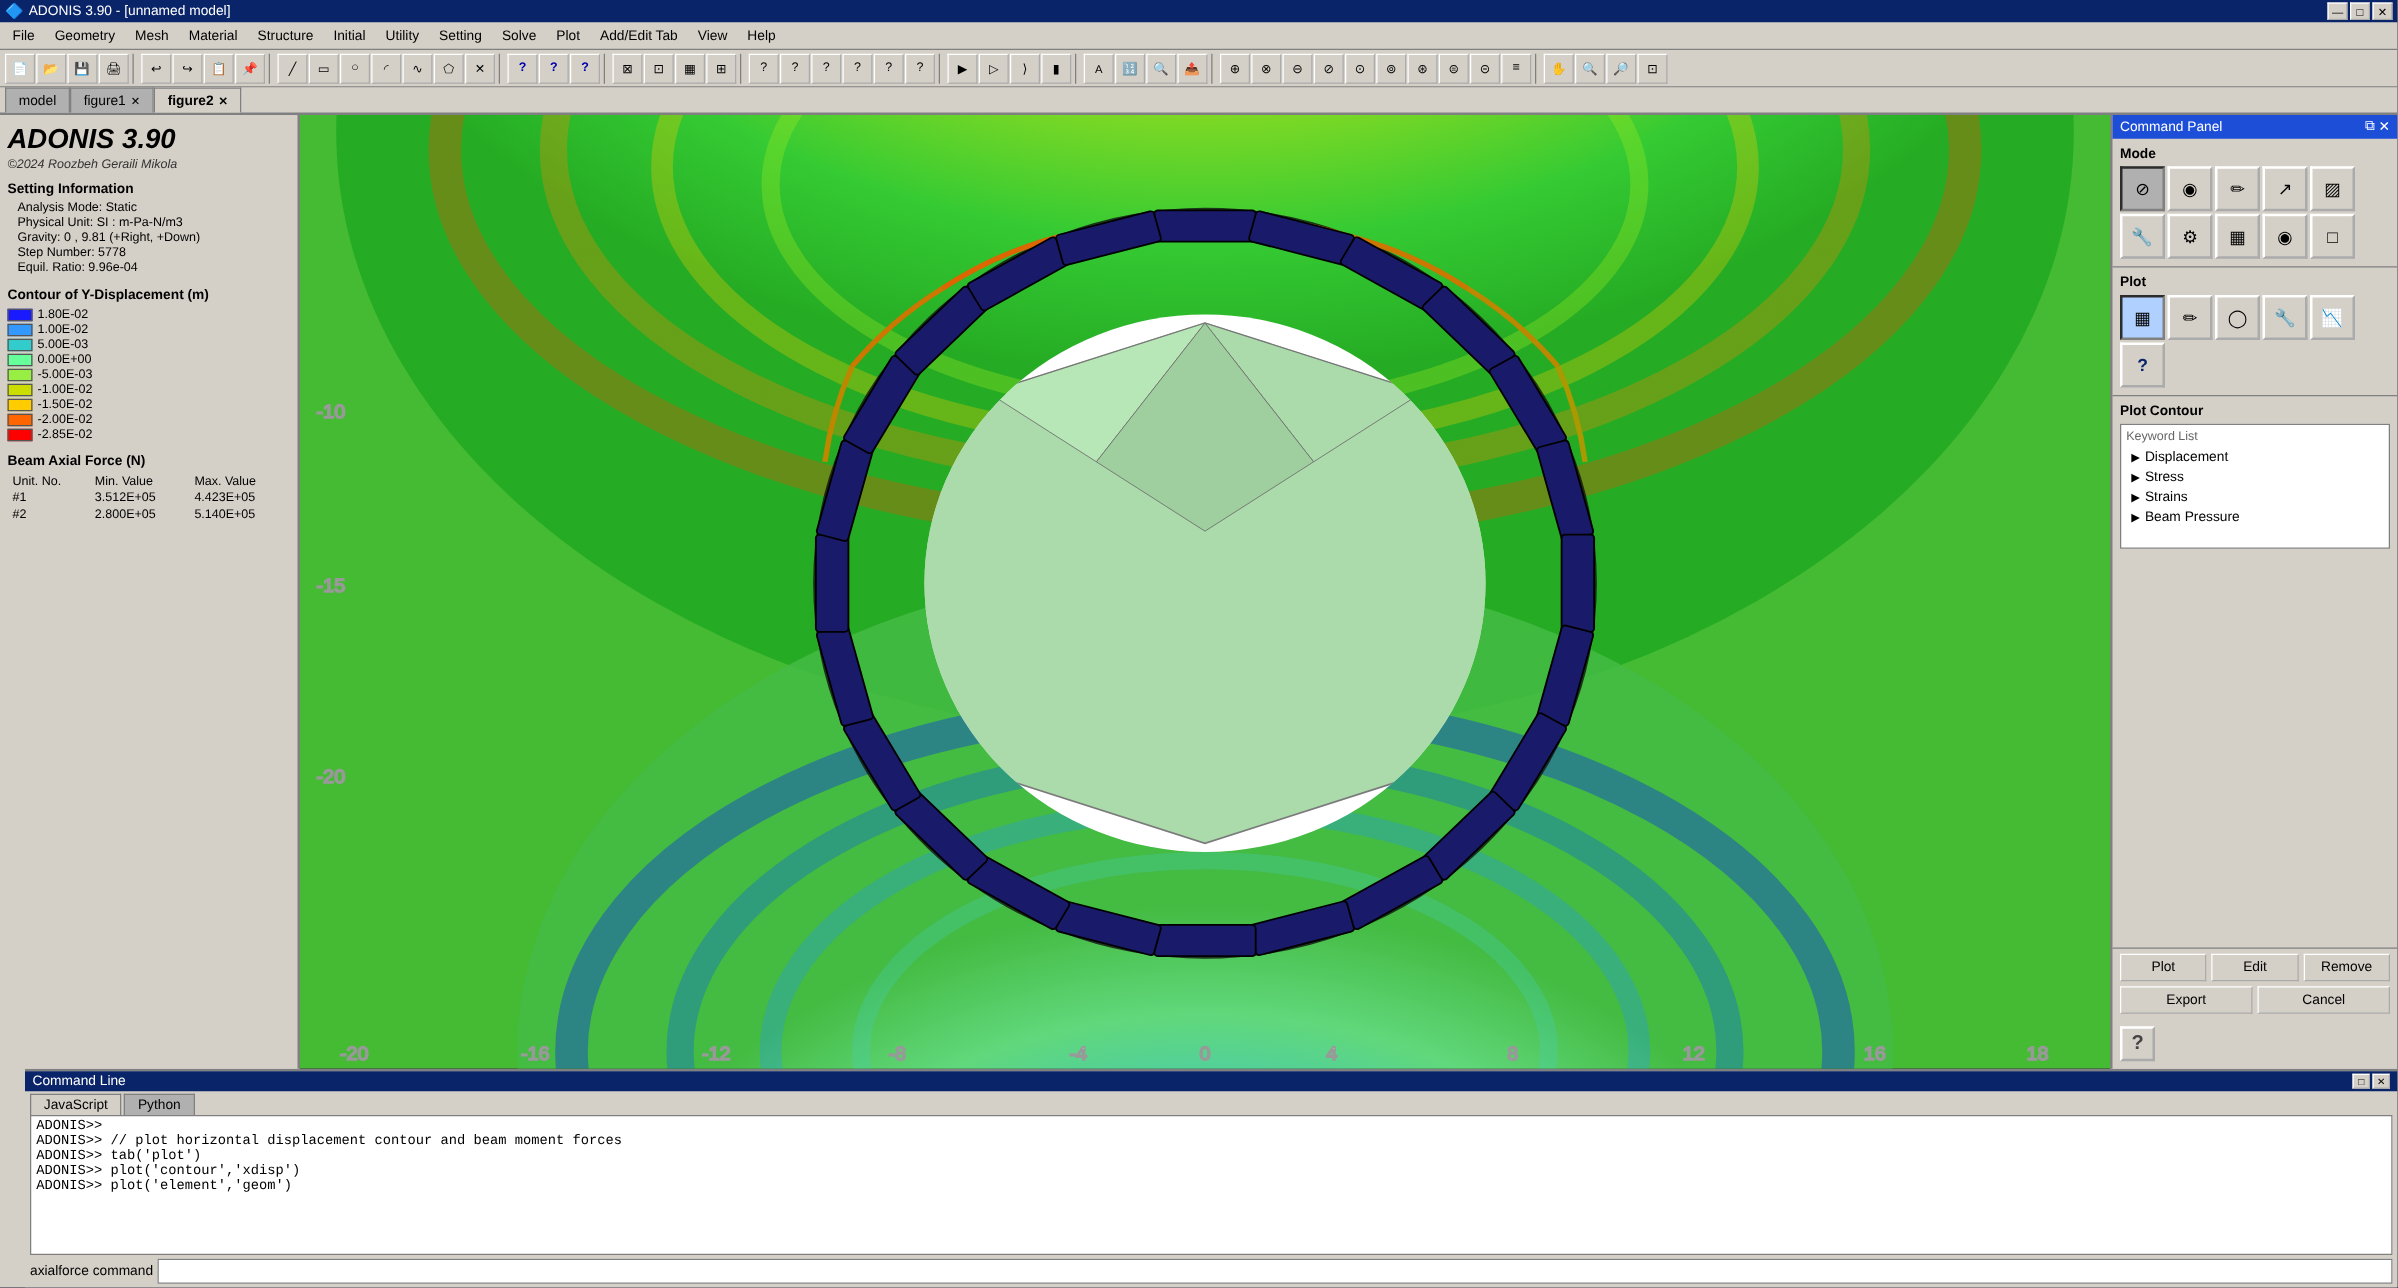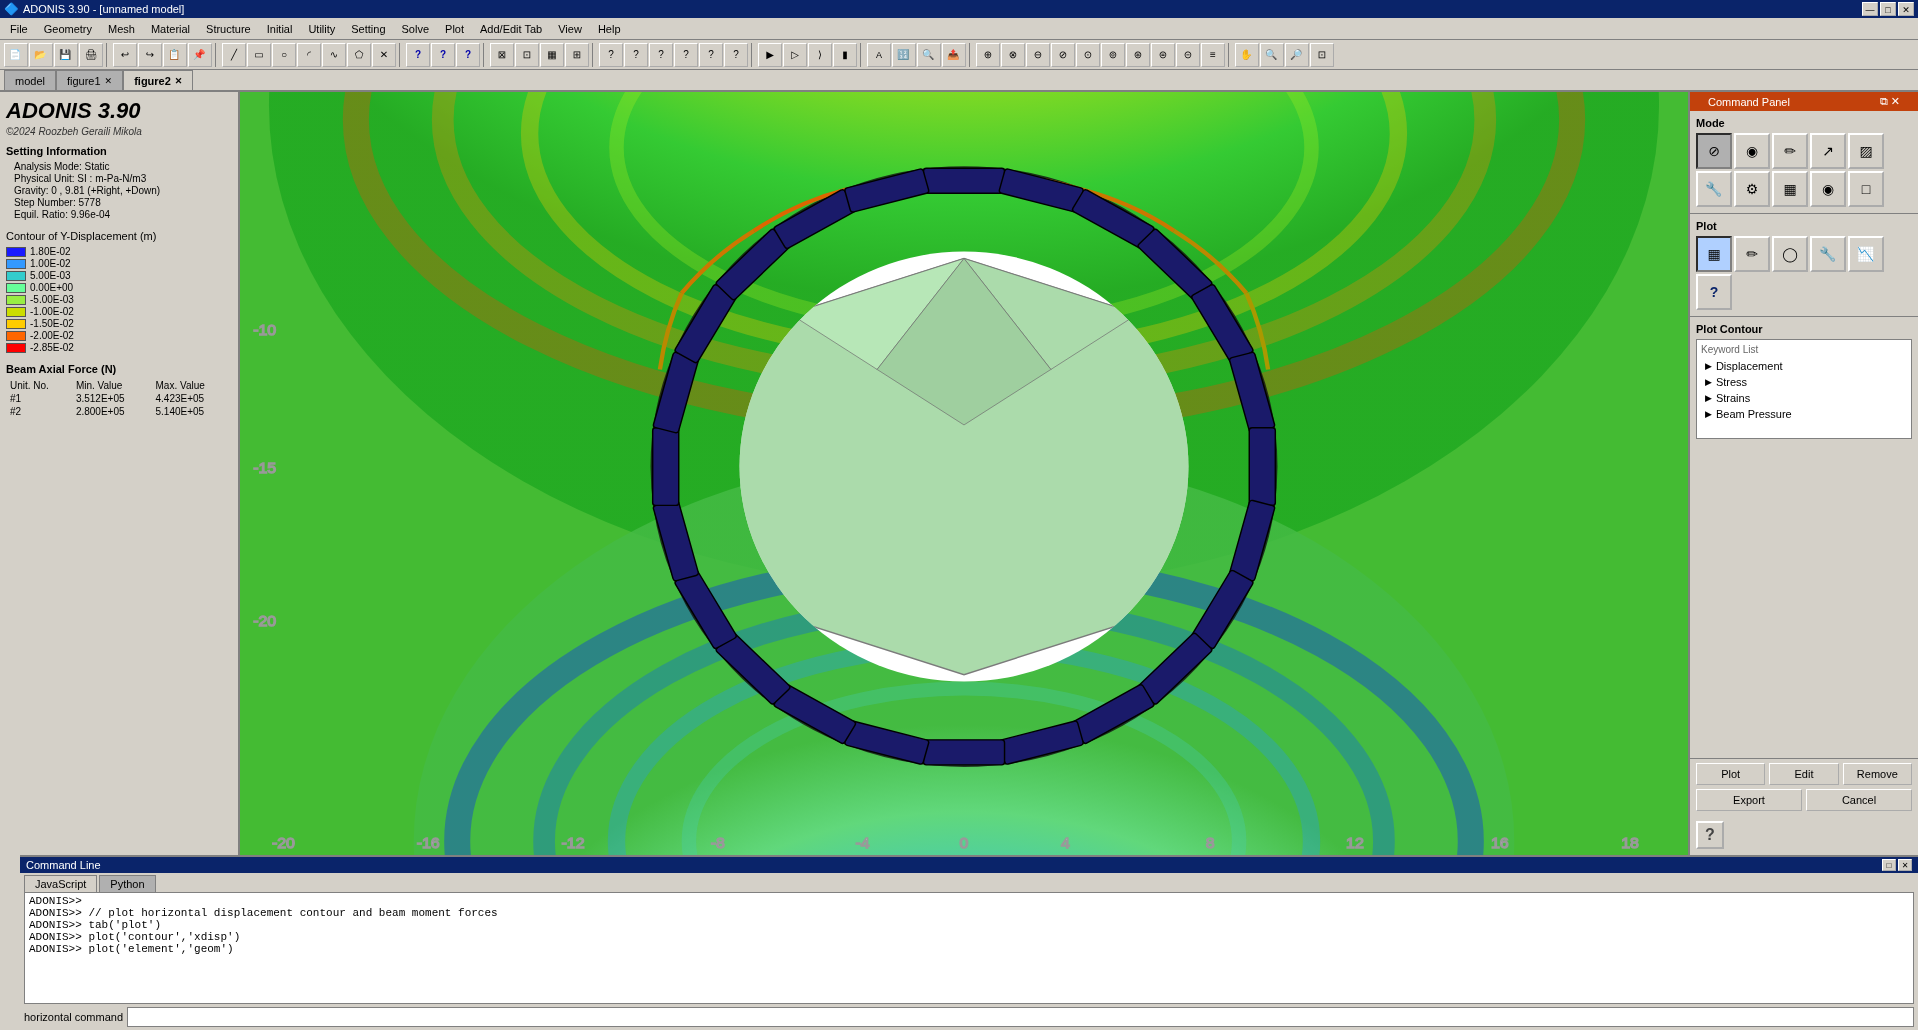--- a/index.html
+++ b/index.html
@@ -99,21 +99,21 @@
       padding: 6px;
       font-size: 11px;
       overflow: hidden;
       flex-shrink: 0;
     }
     #app-logo { font-size: 22px; font-weight: bold; font-style: italic; color: #000; margin-bottom: 2px; }
     #app-copyright { font-size: 10px; font-style: italic; color: #333; margin-bottom: 8px; }
     #setting-info h3 { font-size: 11px; font-weight: bold; margin-bottom: 4px; }
     #setting-info p { font-size: 10px; margin: 1px 0 1px 8px; }
     #contour-legend { margin-top: 10px; }
-    #contour-legend h4 { font-size: 11px; font-weight: normal; }
+    #contour-legend h4 { font-size: 11px; font-weight: bold; }
     .legend-table { margin-top: 4px; }
     .legend-row { display: flex; align-items: center; gap: 4px; font-size: 10px; margin: 1px 0; }
     .legend-swatch { width: 20px; height: 10px; display: inline-block; border: 1px solid #555; }
     #beam-force { margin-top: 10px; }
     #beam-force h4 { font-size: 11px; font-weight: bold; margin-bottom: 4px; }
     .force-table { font-size: 10px; border-collapse: collapse; width: 100%; }
     .force-table td { padding: 1px 4px; }
     .force-table th { padding: 1px 4px; font-weight: normal; text-align: left; }
 
     
@@ -128,23 +128,23 @@
     #right-panel {
       width: 230px;
       background: #d4d0c8;
       border-left: 2px solid #808080;
       display: flex;
       flex-direction: column;
       font-size: 11px;
       flex-shrink: 0;
     }
     #command-panel-header {
-      background: #c2410c;
+      background: #1d4ed8;
       color: white;
-      padding: 3px 18px;
+      padding: 3px 6px;
       font-size: 11px;
       display: flex;
       justify-content: space-between;
       align-items: center;
     }
     #mode-section { padding: 6px; border-bottom: 1px solid #808080; }
     #mode-section label { font-weight: bold; font-size: 11px; margin-bottom: 4px; display: block; }
     .mode-icons { display: flex; flex-wrap: wrap; gap: 2px; }
     .mode-icon-btn {
       width: 36px; height: 36px;
@@ -653,16 +653,16 @@
     <div class="cl-tab">Python</div>
   </div>
   <div id="cl-output">
     <div>ADONIS&gt;&gt;</div>
     <div>ADONIS&gt;&gt; // plot horizontal displacement contour and beam moment forces</div>
     <div>ADONIS&gt;&gt; tab('plot')</div>
     <div>ADONIS&gt;&gt; plot('contour','xdisp')</div>
     <div>ADONIS&gt;&gt; plot('element','geom')</div>
   </div>
   <div id="cl-input-row">
-    <label id="cl-input-label">horizontal command</label>
+    <label id="cl-input-label">axialforce command</label>
     <input type="text" id="cl-input" value="" style="">
   </div>
 </div>
 
 </body></html>

